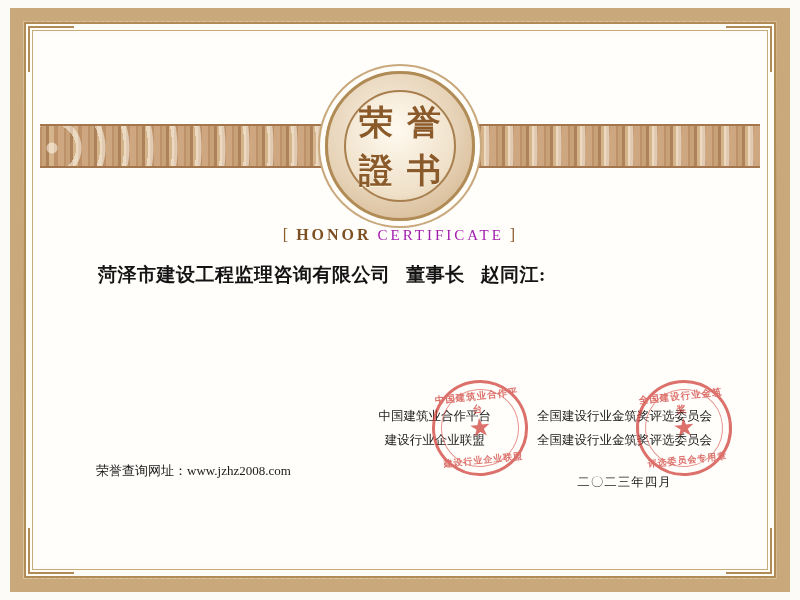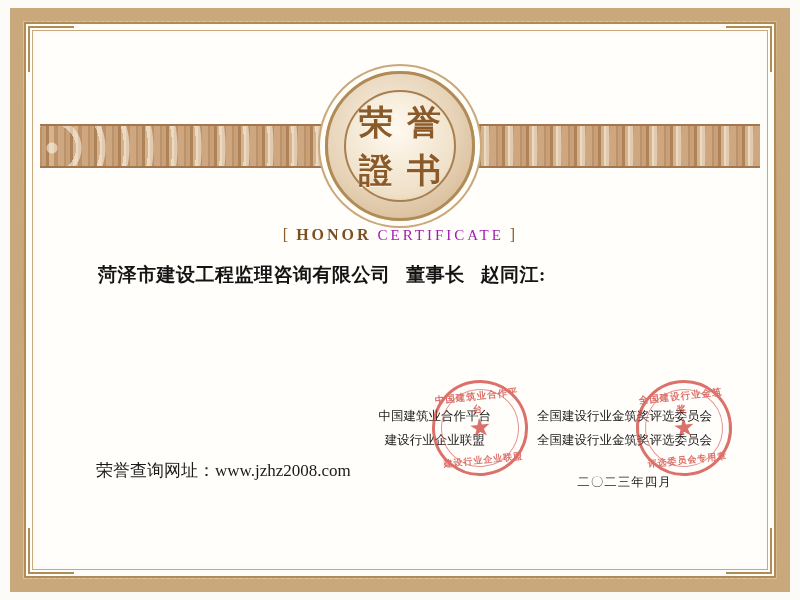--- a/index.html
+++ b/index.html
@@ -137,21 +137,21 @@
   }
   .award {
     margin-top: 26px;
     text-align: center;
     font-size: 30px; font-weight: bold; letter-spacing: 3px;
     color: #0d0d0d;
   }
 
   
   .footer { position: absolute; left: 56px; right: 48px; bottom: 58px; height: 112px; }
-  .footer-left { position: absolute; left: 0; bottom: 18px; font-size: 17px; color: #1a1a1a; line-height: 30px; }
+  .footer-left { position: absolute; left: 0; bottom: 18px; font-size: 13px; color: #1a1a1a; line-height: 30px; }
   .footer-cols {
     position: absolute; right: 0; bottom: 10px;
     display: flex; gap: 46px; text-align: center;
   }
   .fcol { font-size: 12.5px; color: #1a1a1a; line-height: 24px; position: relative; }
   .fcol .l1, .fcol .l2 { white-space: nowrap; }
   .fcol .date { letter-spacing: 1px; margin-top: 18px; }
 
   
   .stamp {

